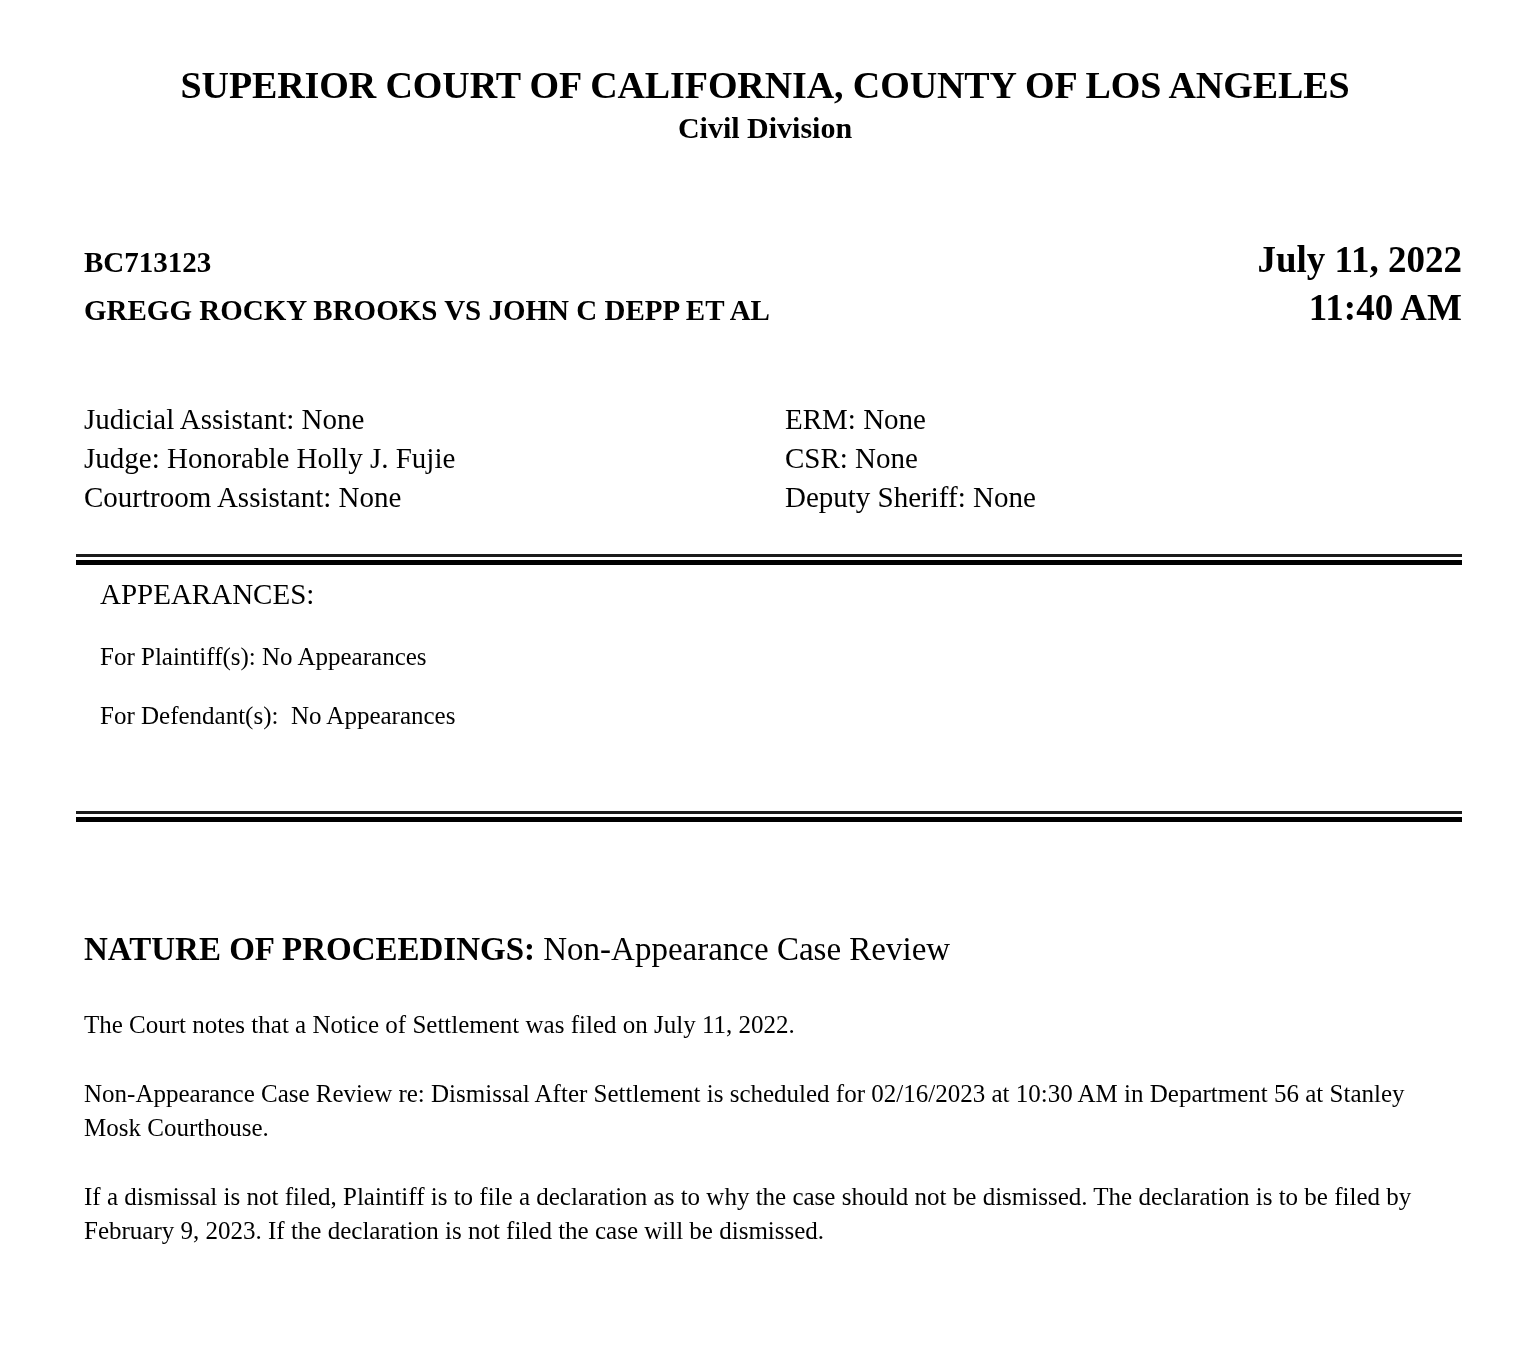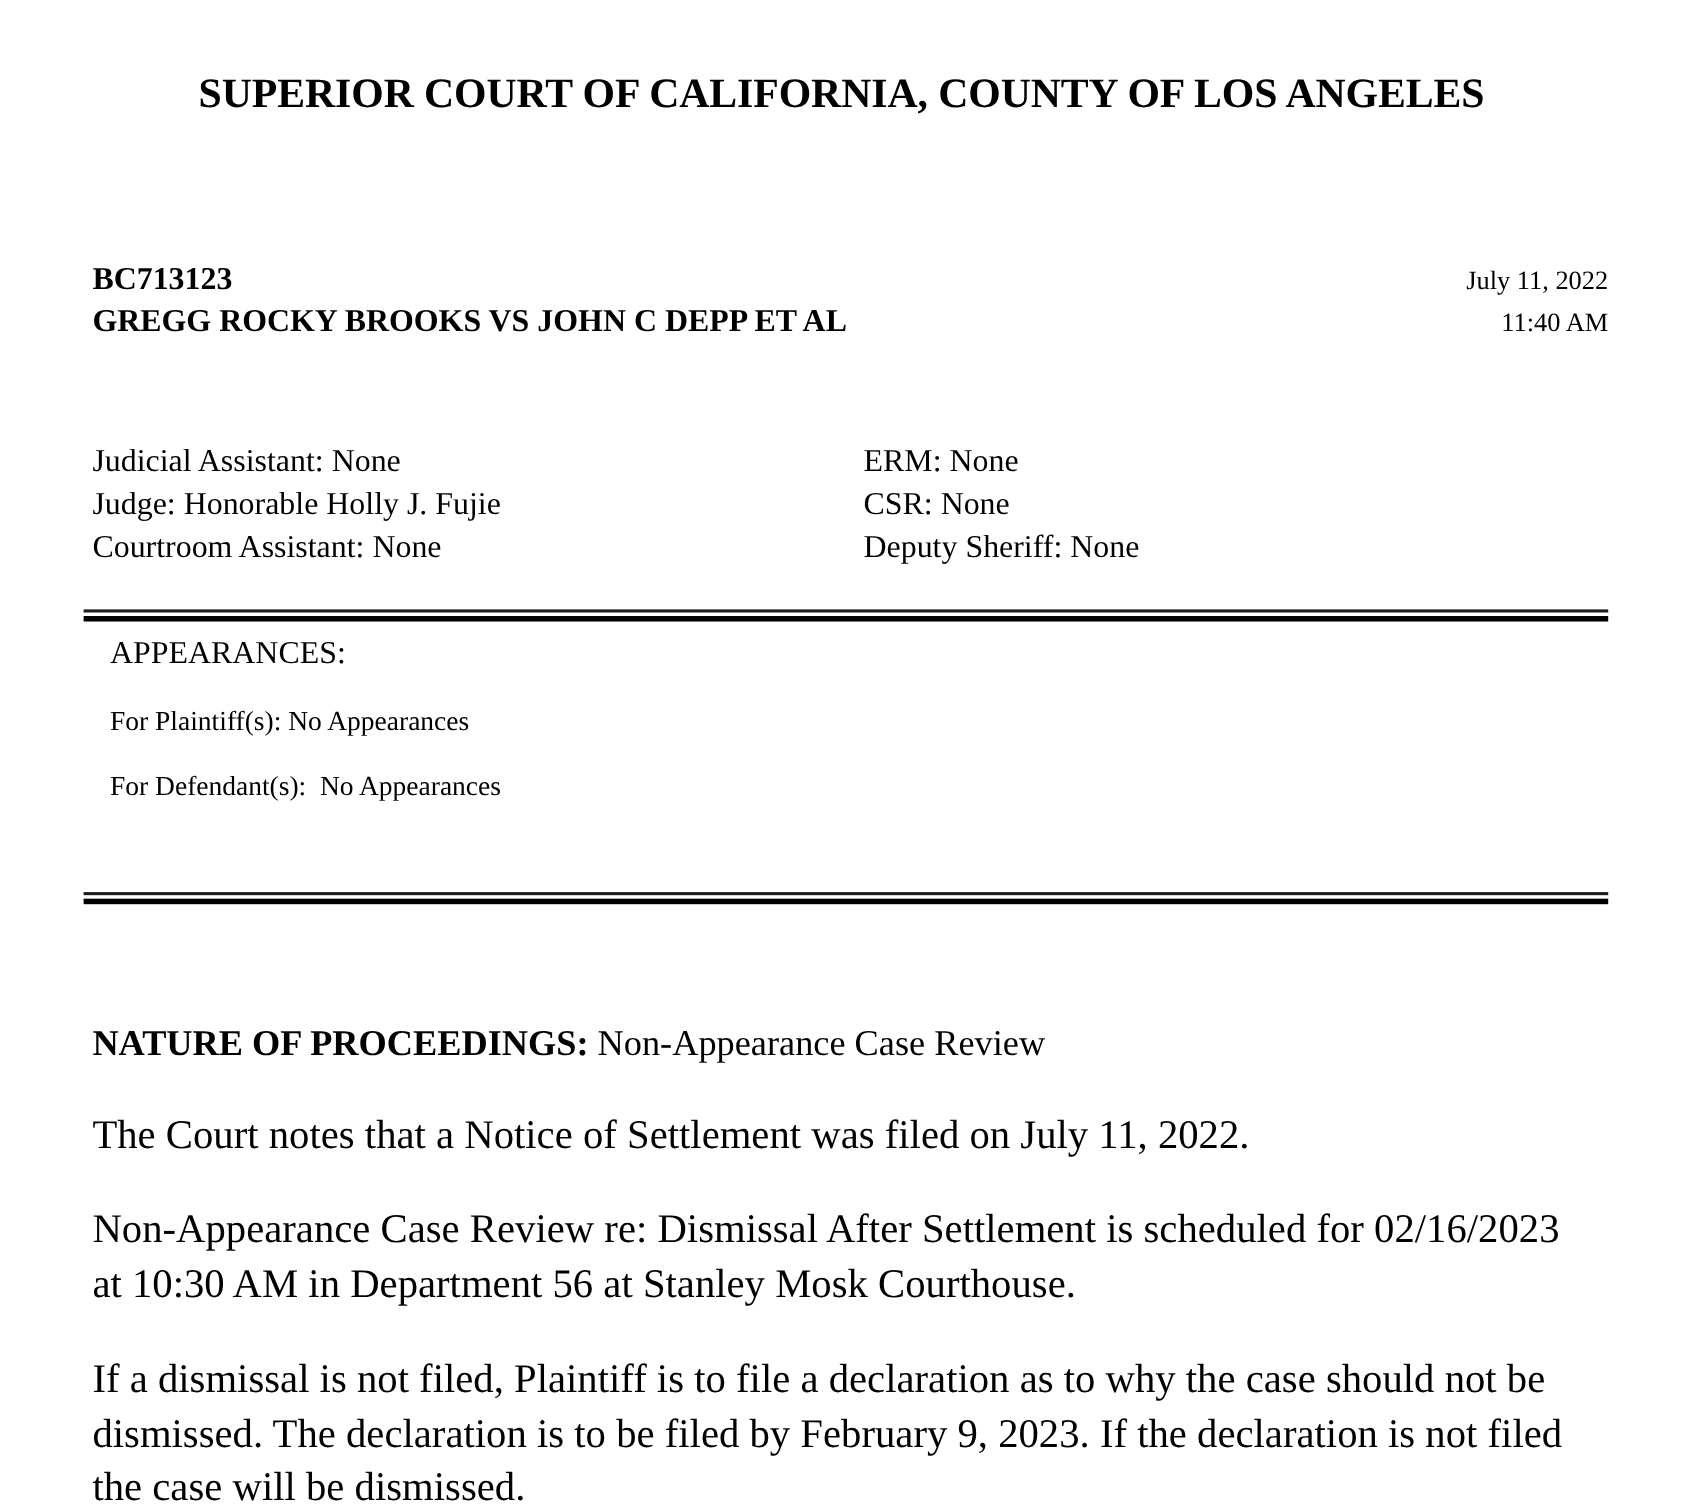--- a/index.html
+++ b/index.html
@@ -60,22 +60,22 @@
     line-height: 1.30;
   }
   .case-number,
   .case-title {
     font-size: 29px;
     font-weight: bold;
     white-space: nowrap;
   }
   .hearing-date,
   .hearing-time {
-    font-size: 24px;
-    font-weight: normal;
+    font-size: 37px;
+    font-weight: bold;
     white-space: nowrap;
     text-align: left;
   }
 
   
   .personnel {
     position: absolute;
     top: 400px;
     left: 84px;
     right: 68px;
@@ -158,33 +158,34 @@
     font-size: 33px;
     line-height: 1.32;
   }
   .nop-heading .nop-label {
     font-weight: bold;
   }
   .nop-heading .nop-value {
     font-weight: normal;
   }
   .nop-paragraph {
-    font-size: 37px;
+    font-size: 25px;
     line-height: 1.345;
     margin-top: 36px;
     text-align: left;
   }
 </style>
 </head>
 <body>
 
 <div class="page">
 
   <div class="court-header">
     <div class="court-title">SUPERIOR COURT OF CALIFORNIA, COUNTY OF LOS ANGELES</div>
+    <div class="division">Civil Division</div>
   </div>
 
   <div class="case-block">
     <div class="case-row">
       <div class="case-number">BC713123</div>
       <div class="hearing-date">July 11, 2022</div>
     </div>
     <div class="case-row">
       <div class="case-title">GREGG ROCKY BROOKS VS JOHN C DEPP ET AL</div>
       <div class="hearing-time">11:40 AM</div>

